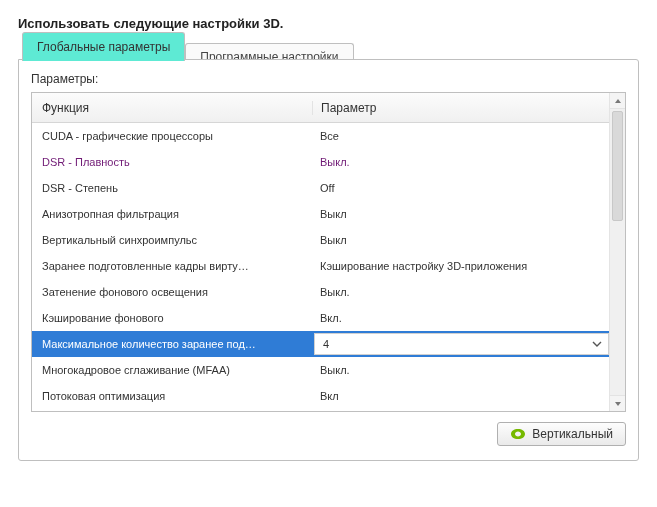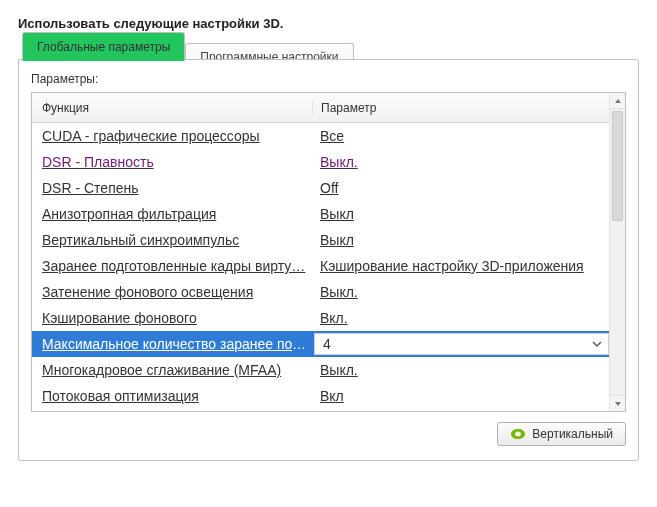--- a/index.html
+++ b/index.html
@@ -23,21 +23,21 @@
     display: flex;
     align-items: flex-end;
     position: relative;
     margin-left: 4px;
   }
   .tab {
     border: 1px solid #bfbfbf;
     border-bottom: none;
     border-radius: 3px 3px 0 0;
     padding: 6px 14px 6px 14px;
-    background: #22c55e;
+    background: #5eead4;
     font-size: 12px;
     color: #333;
     position: relative;
     margin-right: 0;
   }
   .tab.inactive {
     background: #fafafa;
     color: #444;
     top: 10px;
     z-index: 1;
@@ -86,24 +86,23 @@
   .col-param { flex: 1; padding-left: 8px; border-left: 1px solid #e3e3e3; }
   .tbody {
     overflow: hidden;
     height: calc(100% - 30px);
     position: relative;
   }
   .row {
     display: flex;
     height: 26px;
     align-items: center;
-    font-size: 14px;
+    font-size: 11px;
     color: #333;
     border-bottom: 0;
-    text-decoration: underline;
   }
   .row .c-func {
     width: 280px;
     padding-left: 10px;
     white-space: nowrap;
     overflow: hidden;
     text-overflow: ellipsis;
   }
   .row .c-param {
     flex: 1;

